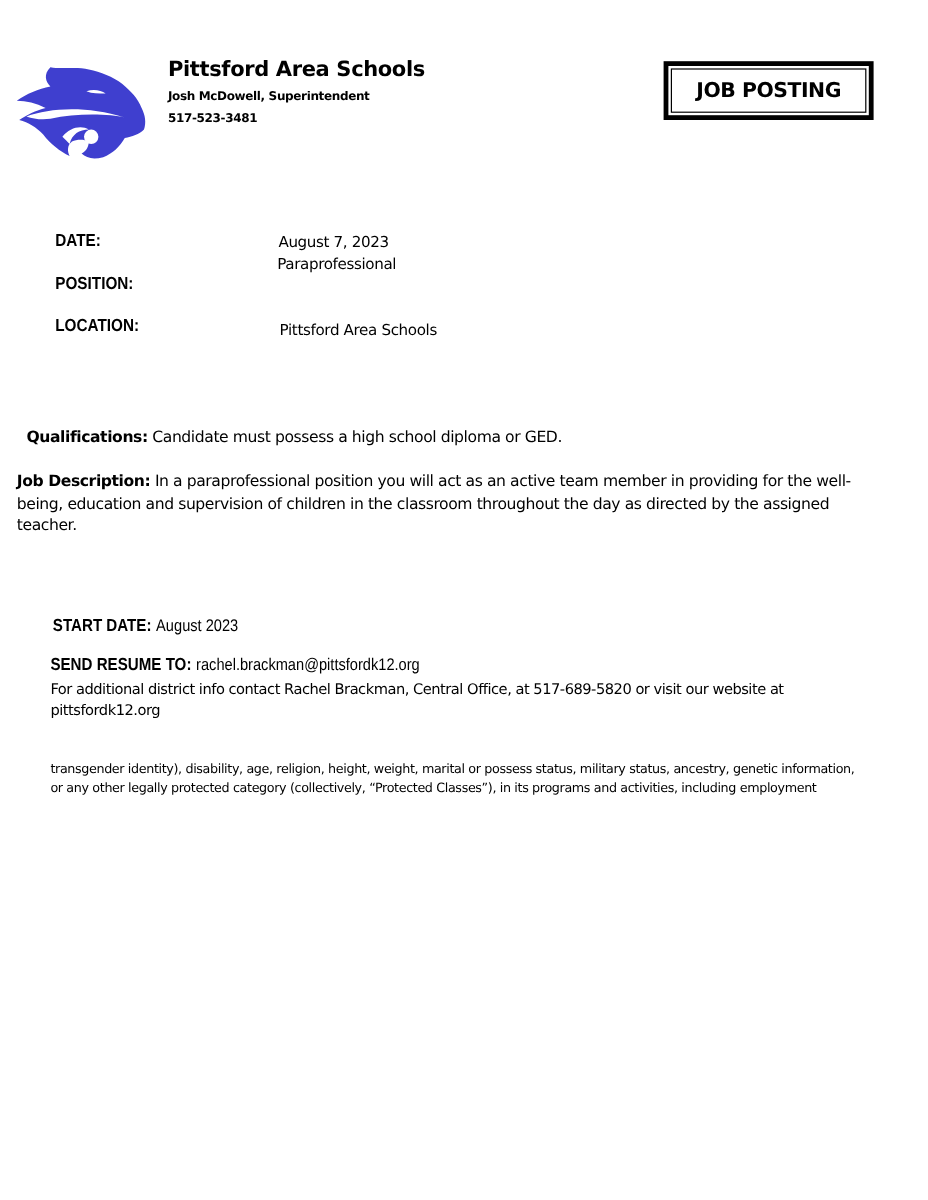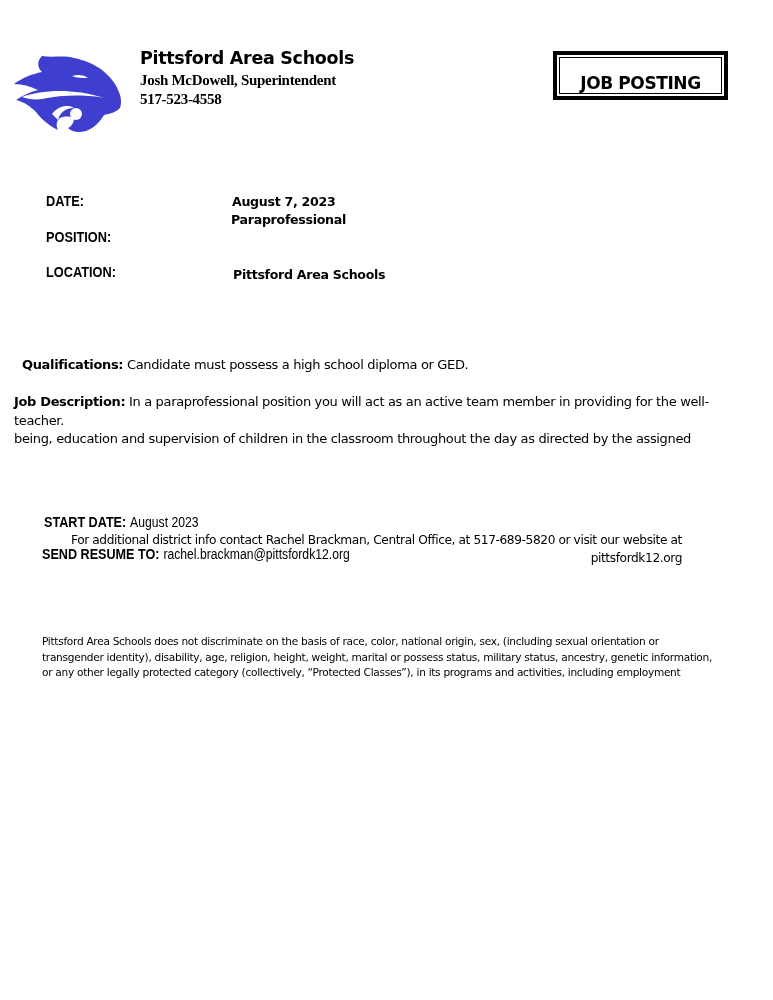--- a/index.html
+++ b/index.html
@@ -30,65 +30,64 @@
       font-family: "DejaVu Sans", sans-serif;
       font-weight: bold;
     }
     .org-name {
       font-size: 17.5px;
       line-height: 24px;
       letter-spacing: -0.3px;
       margin-bottom: 1px;
     }
     .org-line {
-      font-size: 15px;
+      font-size: 10px;
       line-height: 19px;
       letter-spacing: -0.3px;
-      font-family: Liberation Serif, serif;
     }
 
     
     .posting-box {
       left: 553px;
       top: 51px;
       width: 167px;
       height: 41px;
       border: 4px solid #000;
       background: #fff;
     }
     .posting-box-inner {
       position: absolute;
       left: 2px;
       top: 2px;
       right: 2px;
       bottom: 2px;
       border: 1px solid #000;
       display: flex;
-      align-items: flex-end;
+      align-items: center;
       justify-content: center;
     }
     .posting-title {
       font-family: "DejaVu Sans", sans-serif;
       font-weight: bold;
       font-size: 17px;
       letter-spacing: -0.4px;
     }
 
     
     .field-label {
       left: 46px;
       font-family: "Liberation Sans", sans-serif;
       font-weight: bold;
       font-size: 14.5px;
       transform: scaleX(0.88);
       transform-origin: left center;
     }
     .field-value {
       font-family: "DejaVu Sans", sans-serif;
-      font-weight: bold;
+      font-weight: normal;
       font-size: 12.6px;
       letter-spacing: -0.3px;
     }
 
     
     .para {
       font-family: "DejaVu Sans", sans-serif;
       font-size: 13px;
       letter-spacing: -0.35px;
       line-height: 18.5px;
@@ -159,21 +158,21 @@
     <path fill="#ffffff" d="M10 45 C30 38 60 36 92 46 C80 43 52 42 30 47 C22 48 16 47 10 45 Z"></path>
     <path fill="#ffffff" d="M60 24 C66 22 72 23 76 26 C70 26 65 26 60 24 Z"></path>
     <circle cx="64" cy="62" r="6" fill="#ffffff"></circle>
     <path fill="#ffffff" d="M40 62 C46 54 56 52 62 56 C54 56 48 60 46 68 C44 66 42 64 40 62 Z"></path>
   </svg>
 </div>
 
 <div class="abs org-block">
   <div class="org-name">Pittsford Area Schools</div>
   <div class="org-line">Josh McDowell, Superintendent</div>
-  <div class="org-line">517-523-4558</div>
+  <div class="org-line">517-523-3481</div>
 </div>
 
 <div class="abs posting-box">
   <div class="posting-box-inner">
     <span class="posting-title">JOB POSTING</span>
   </div>
 </div>
 
 <div class="abs field-label" style="top:193px;">DATE:</div>
 <div class="abs field-value" style="left:232px; top:194px;">August 7, 2023</div>
@@ -183,36 +182,35 @@
 
 <div class="abs field-label" style="top:264px;">LOCATION:</div>
 <div class="abs field-value" style="left:233px; top:267px;">Pittsford Area Schools</div>
 
 <div class="abs para" style="left:22px; top:356px;">
   <b>Qualifications:</b><span> Candidate must possess a high school diploma or GED.</span>
 </div>
 
 <div class="abs para desc" style="top:393px;">
   <div><b>Job Description:</b><span> In a paraprofessional position you will act as an active team member in providing for the well-</span></div>
+  <div>being, education and supervision of children in the classroom throughout the day as directed by the assigned</div>
   <div>teacher.</div>
-  <div>being, education and supervision of children in the classroom throughout the day as directed by the assigned</div>
 </div>
 
 <div class="abs cond" style="left:44px; top:513px;">
   <span class="start-label">START DATE:</span>
   <span class="start-value">August 2023</span>
 </div>
 
 <div class="abs cond" style="left:42px; top:545px;">
   <span class="send-label">SEND RESUME TO:</span>
   <span class="send-value">rachel.brackman@pittsfordk12.org</span>
 </div>
 
-<div class="abs contact" style="top:532px;text-align:right;">
+<div class="abs contact" style="top:566px;">
   <div>For additional district info contact Rachel Brackman, Central Office, at 517-689-5820 or visit our website at</div>
   <div>pittsfordk12.org</div>
 </div>
 
 <div class="abs notice" style="top:634px;">
-  <div>Pittsford Area Schools does not discriminate on the basis of race, color, national origin, sex, (including sexual orientation or</div>
   <div>transgender identity), disability, age, religion, height, weight, marital or possess status, military status, ancestry, genetic information,</div>
   <div>or any other legally protected category (collectively, “Protected Classes”), in its programs and activities, including employment</div>
 </div>
 
 </body></html>

